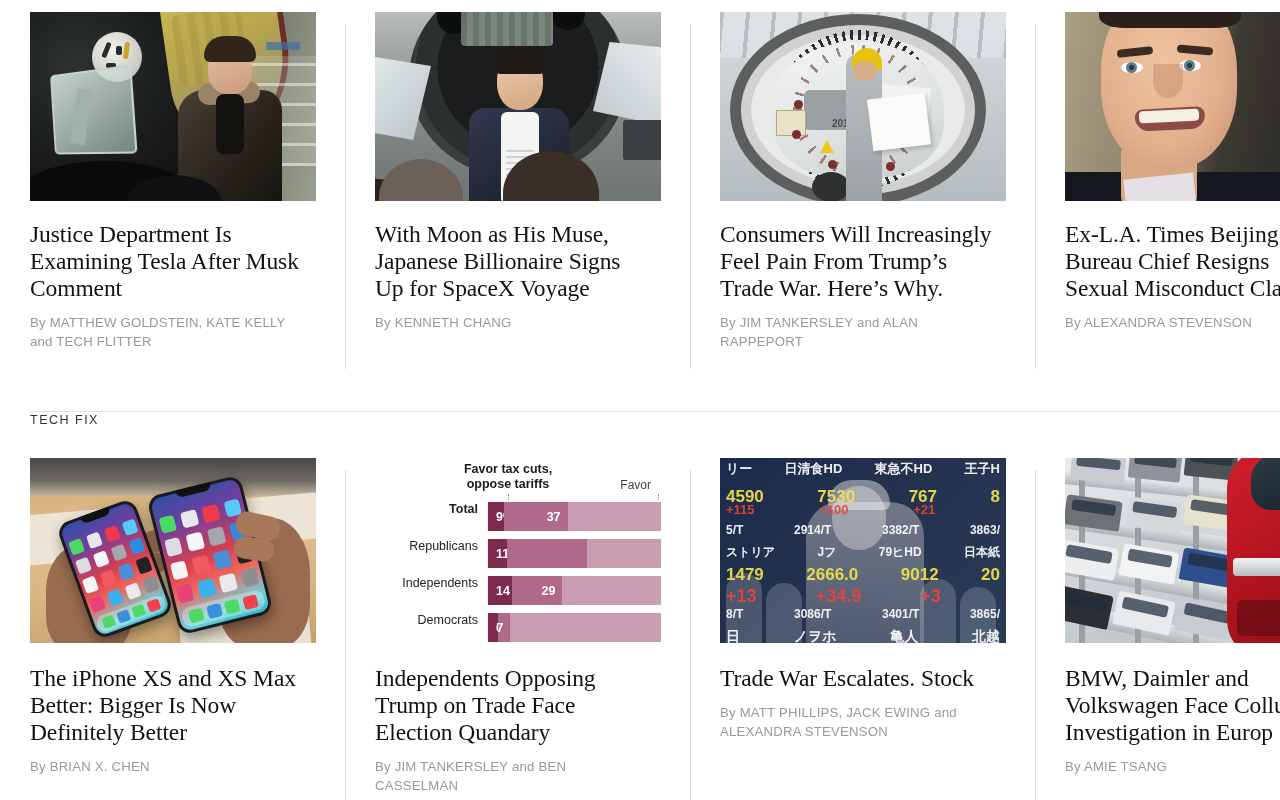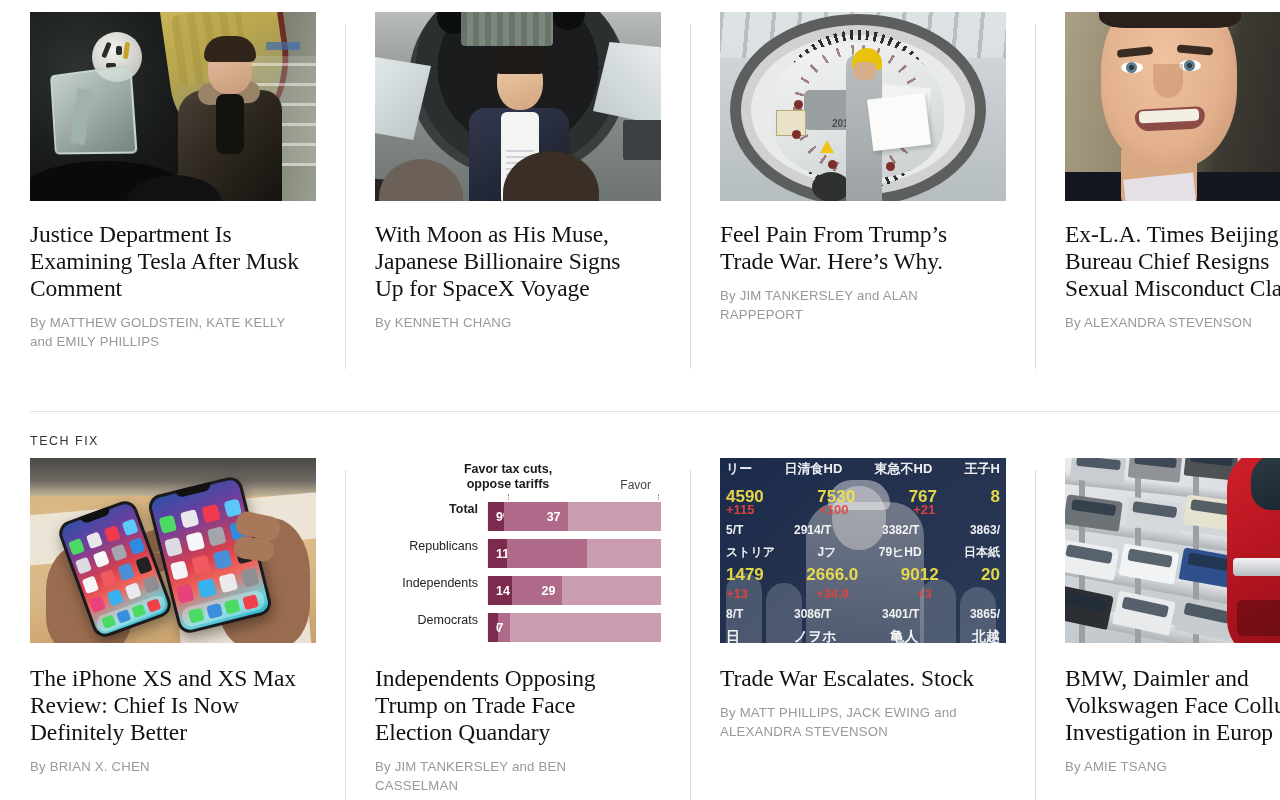--- a/index.html
+++ b/index.html
@@ -517,21 +517,21 @@
           <div class="musk-fg2"></div>
         </div>
       </div>
       <div class="headline">
         <div>Justice Department Is</div>
         <div>Examining Tesla After Musk</div>
         <div>Comment</div>
       </div>
       <div class="byline">
         <div>By MATTHEW GOLDSTEIN, KATE KELLY</div>
-        <div>and EMILY PHILLIPS</div>
+        <div>and TECH FLITTER</div>
       </div>
     </div>
 
     <div class="col divider">
       <div class="thumb">
         <div class="ph mz-bg">
           <div class="mz-ring"></div>
           <div class="mz-plate"></div>
           <div class="mz-lwing"></div>
           <div class="mz-rwing"></div>
@@ -574,20 +574,21 @@
           <div class="tb-dot" style="left:184px;top:92px"></div>
           <div class="tb-gear"></div>
           <div class="tb-person"></div>
           <div class="tb-helmet"></div>
           <div class="tb-face"></div>
           <div class="tb-paper2"></div>
           <div class="tb-paper"></div>
         </div>
       </div>
       <div class="headline">
+        <div>Consumers Will Increasingly</div>
         <div>Feel Pain From Trump’s</div>
         <div>Trade War. Here’s Why.</div>
       </div>
       <div class="byline">
         <div>By JIM TANKERSLEY and ALAN</div>
         <div>RAPPEPORT</div>
       </div>
     </div>
 
     <div class="col divider">
@@ -614,21 +615,21 @@
         <div>Bureau Chief Resigns</div>
         <div>Sexual Misconduct Cla</div>
       </div>
       <div class="byline">
         <div>By ALEXANDRA STEVENSON</div>
       </div>
     </div>
   </div>
 
   <div class="section-rule" style="top:411px;"></div>
-  <div class="kicker" style="top:434px;">TECH FIX</div>
+  <div class="kicker" style="top:413px;">TECH FIX</div>
 
   <div class="row row2" style="top:458px;">
 
     <div class="col">
       <div class="thumb">
         <div class="ph ip-bg">
           <div class="ip-back"></div>
           <div class="ip-mat" style="left:-14px;top:54px;width:104px;height:50px;"></div>
           <div class="ip-mat" style="left:196px;top:38px;width:96px;height:46px;"></div>
           <div class="ip-mat" style="left:150px;top:150px;width:130px;height:48px;"></div>
@@ -691,21 +692,21 @@
               <span style="background:#4cd964"></span>
                 <span style="background:#f1414d"></span>
             </div>
           </div>
           <div class="ip-finger" style="left:206px;top:56px;width:44px;height:24px;transform:rotate(12deg)"></div>
           <div class="ip-finger" style="left:204px;top:80px;width:40px;height:22px;transform:rotate(8deg)"></div>
         </div>
       </div>
       <div class="headline">
         <div>The iPhone XS and XS Max</div>
-        <div>Review: Chief Is Now</div>
+        <div>Better: Bigger Is Now</div>
         <div>Definitely Better</div>
       </div>
       <div class="byline">
         <div>By BRIAN X. CHEN</div>
       </div>
     </div>
 
     <div class="col divider">
       <div class="thumb">
         <div class="ph ch-bg">
@@ -819,21 +820,21 @@
                 <span>Jフ</span>
                 <span>79ヒHD</span>
                 <span>日本紙</span>
               </div>
               <div class="tk-line" style="top: 107px; color: rgb(242, 227, 74); font-size: 17px; opacity: 0.92;">
                 <span>1479</span>
                 <span>2666.0</span>
                 <span>9012</span>
                 <span>20</span>
               </div>
-              <div class="tk-line" style="top: 128px; color: rgb(232, 68, 60); font-size: 13px; opacity: 0.92; gap: 18px;">
+              <div class="tk-line" style="top: 128px; color: rgb(232, 68, 60); font-size: 18px; opacity: 0.92; gap: 18px;">
                 <span>+13</span>
                 <span>+34.9</span>
                 <span>+3</span>
                 <span></span>
               </div>
               <div class="tk-line" style="top: 149px; color: rgb(255, 255, 255); font-size: 12px; opacity: 0.92;">
                 <span>8/T</span>
                 <span>3086/T</span>
                 <span>3401/T</span>
                 <span>3865/</span>

